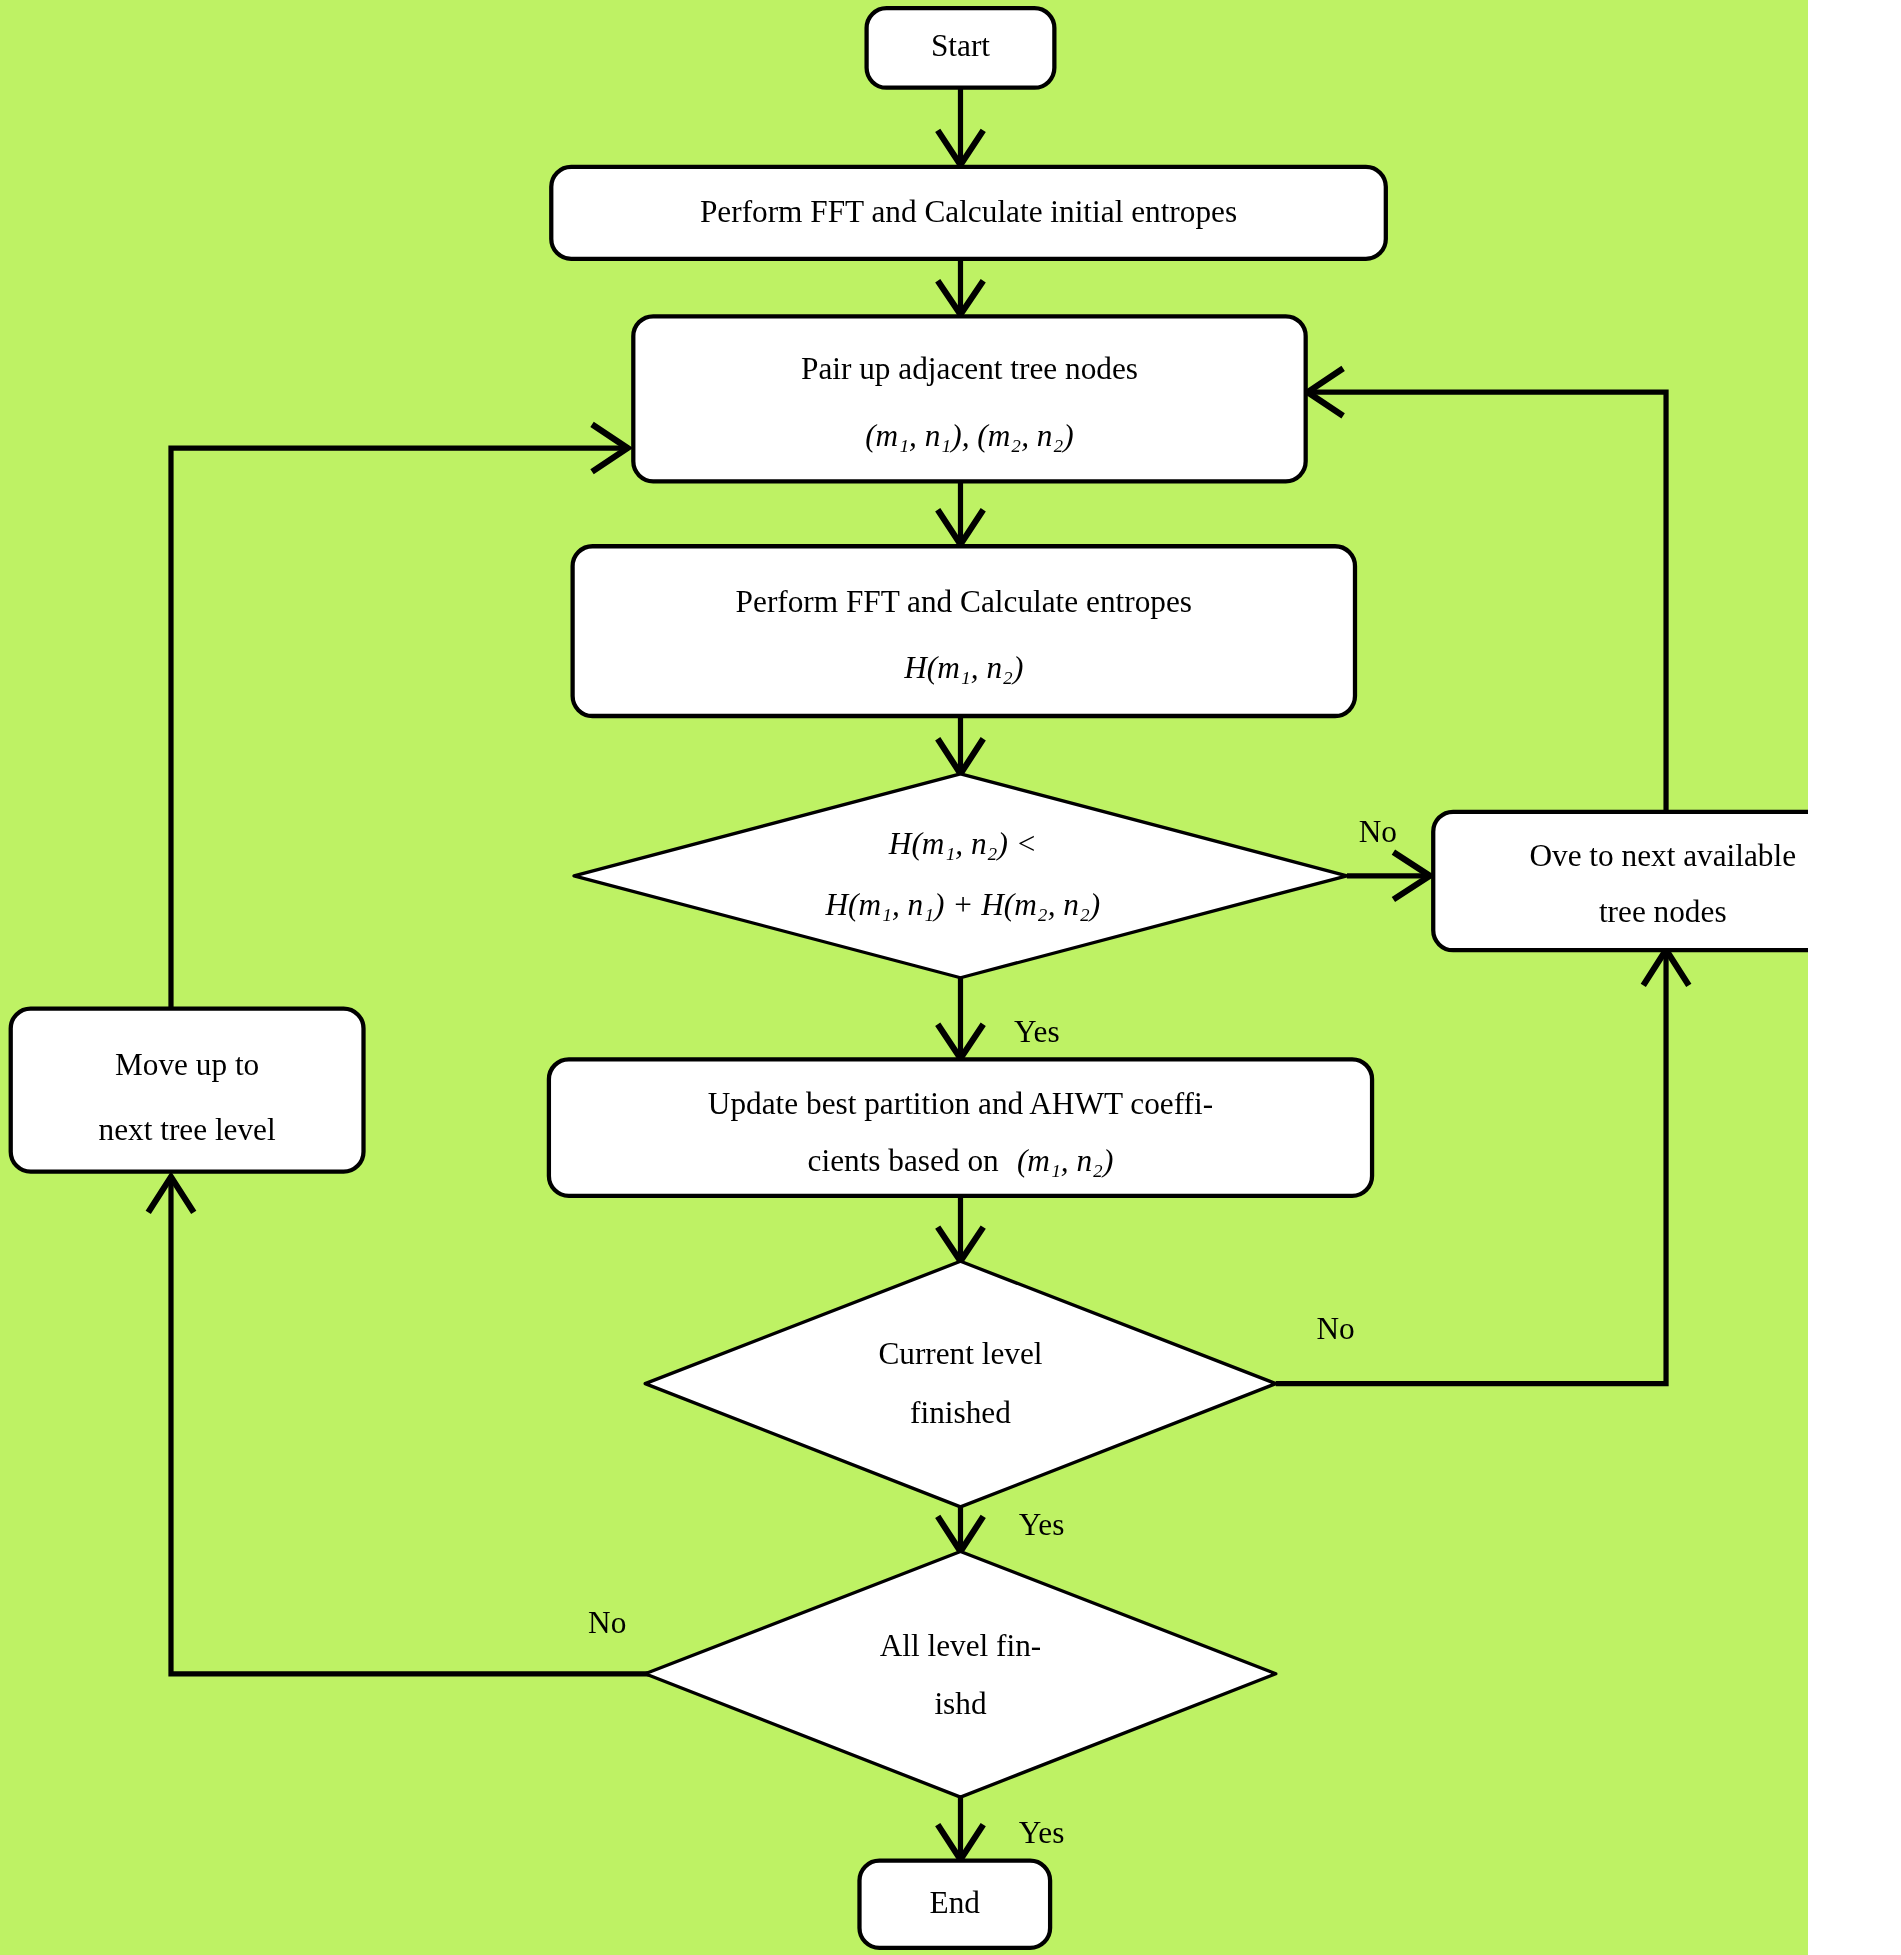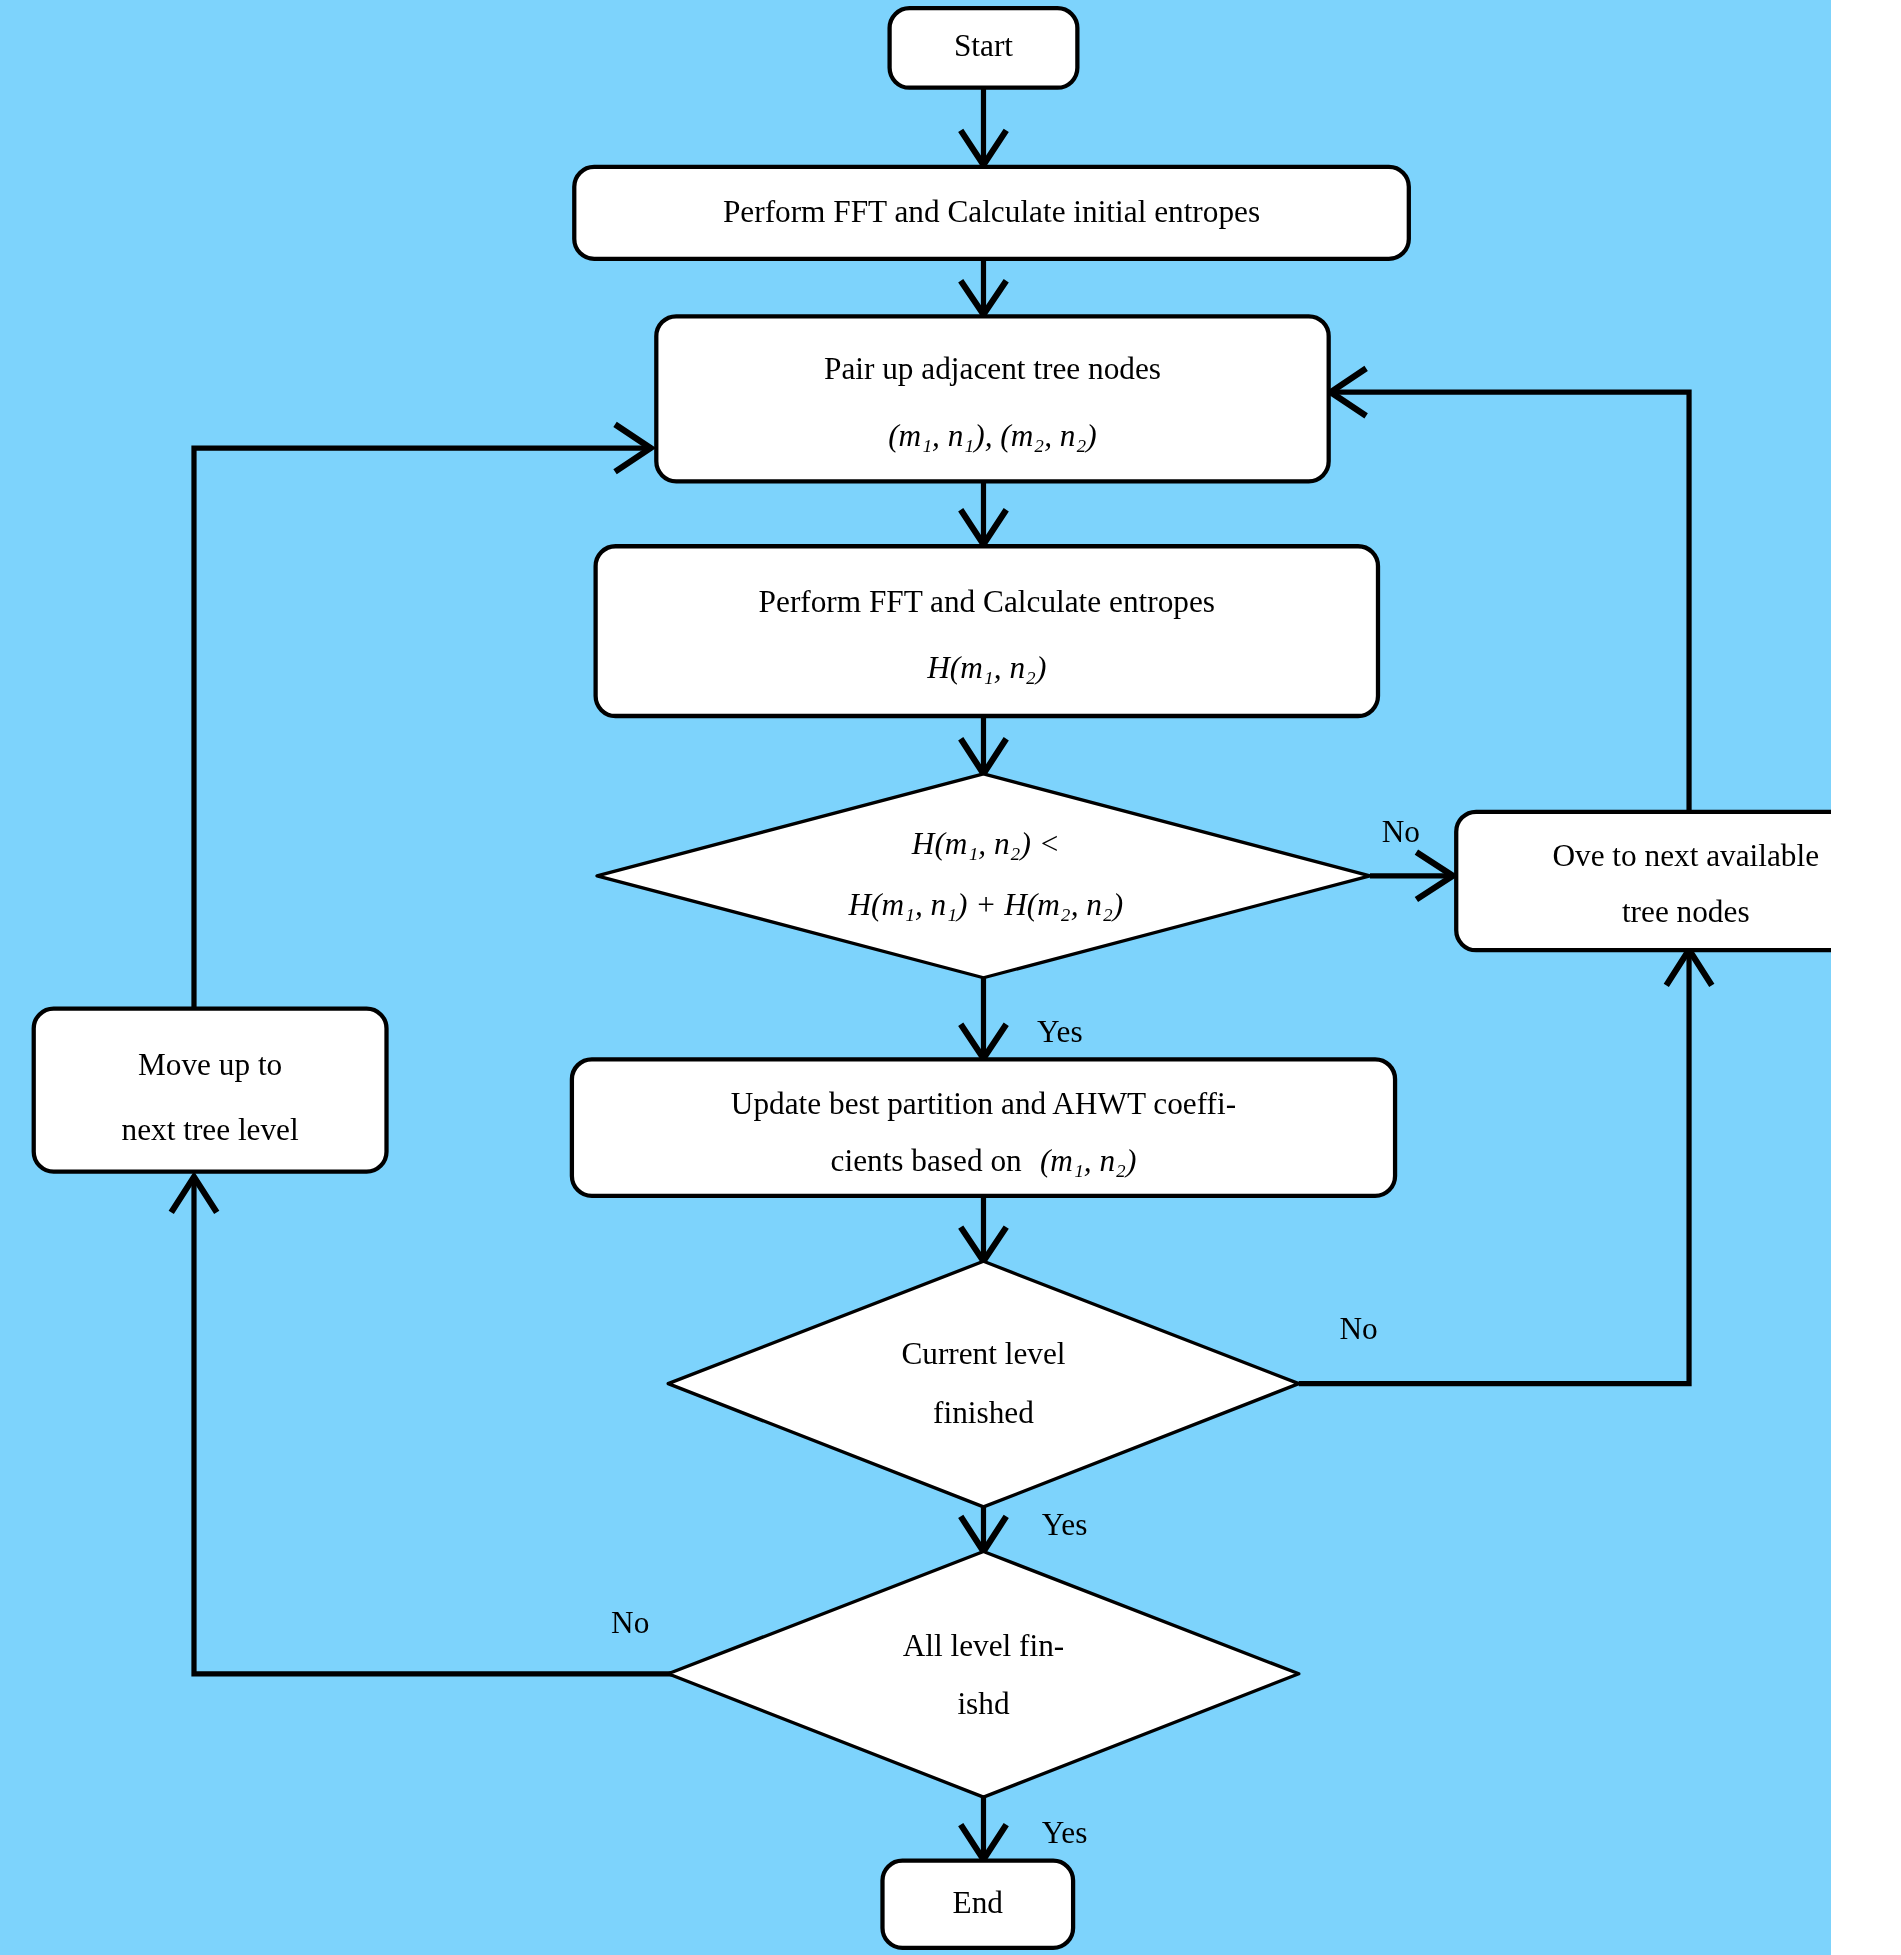--- a/index.html
+++ b/index.html
@@ -5,23 +5,22 @@
 <style>
   html, body {
     margin: 0;
     padding: 0;
     background: #ffffff;
   }
   #root {
     position: relative;
     width: 1808px;
     height: 1955px;
-    background: #7dd3fc;
+    background: #bef264;
     overflow: hidden;
-    padding-left: 23px;
   }
   svg#flow {
     display: block;
     width: 1902px;
     height: 1955px;
   }
   .node-shape {
     fill: #ffffff;
     stroke: #000000;
     stroke-width: 9;

